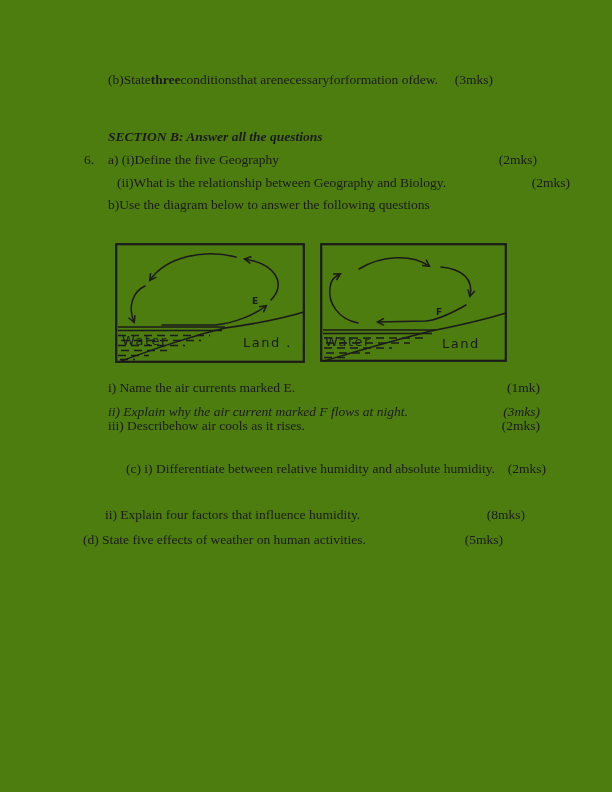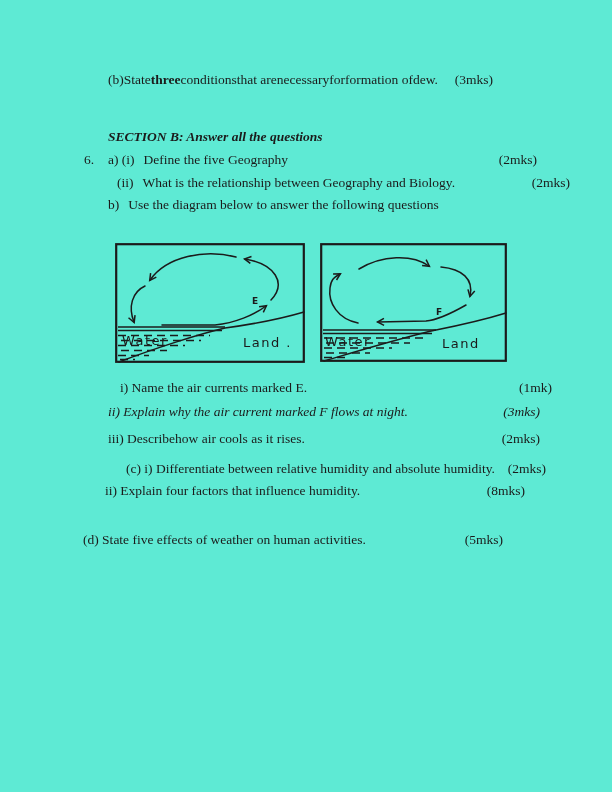--- a/index.html
+++ b/index.html
@@ -1,19 +1,19 @@
 <!DOCTYPE html>
 <html><head>
 <meta charset="utf-8">
 <style>
   html,body{margin:0;padding:0;background:#e8e8e8;}
   .page{
     position:relative;
     width:612px;height:792px;
-    background:#5eead4;
+    background:#4d7c0f;
     font-family:"Liberation Serif","DejaVu Serif",serif;
     font-size:13.5px;
     color:#1b1b1b;
     overflow:hidden;
     margin:0 auto;
   }
   .row{
     position:absolute;
     display:flex;
     justify-content:space-between;
@@ -24,21 +24,21 @@
   .row .qtext{white-space:nowrap;}
   .marks{white-space:nowrap;}
   .bold{font-weight:bold;}
   .section-header{
     position:absolute;
     font-weight:bold;
     white-space:nowrap;
     font-style:italic;
   }
   .qnum{display:inline-block;width:24px;}
-  .qsub{margin-right:9px;}
+  .qsub{}
   .indent33{padding-left:33px;align-items:flex-end;}
   .indent24{padding-left:24px;}
   .indent22{padding-left:22px;}
   .diagram{position:absolute;}
   .diagram svg{display:block;}
   .hand{
     font-family:"DejaVu Sans",sans-serif;
     font-size:13px;
     letter-spacing:1.5px;
     fill:#1b1b1b;
@@ -138,38 +138,38 @@
       <path class="stroke" d="M 38,80 C 18,76 8,60 10,45 C 11,37 13,35 20,31" marker-end="url(#ahR)"></path>
       <path class="stroke" d="M 39,26 C 62,12 92,11 109,23" marker-end="url(#ahR)"></path>
       <path class="stroke" d="M 121,24 C 142,26 154,36 150,53" marker-end="url(#ahR)"></path>
       <path class="stroke" d="M 146,62 C 132,70 118,77 106,78 L 58,79" marker-end="url(#ahR)"></path>
       <text class="cur-label" x="116" y="72">F</text>
       <text class="hand" x="5" y="103">Water</text>
       <text class="hand" x="122" y="105">Land</text>
     </svg>
   </div>
 
-  <div class="row" style="top:380px;left:120px;width:432px;">
+  <div class="row" style="top:380px;left:108px;width:432px;">
     <span class="qtext">i) Name the air currents marked E.</span>
     <span class="marks">(1mk)</span>
   </div>
   <div class="row" style="top:404px;left:108px;width:432px;font-style:italic;">
     <span class="qtext">ii) Explain why the air current marked F flows at night.</span>
     <span class="marks">(3mks)</span>
   </div>
-  <div class="row" style="top:431px;left:108px;width:432px;">
+  <div class="row" style="top:418px;left:108px;width:432px;">
     <span class="qtext">iii) Describehow air cools as it rises.</span>
     <span class="marks">(2mks)</span>
   </div>
 
   <div class="row" style="top:461px;left:83px;width:420px;margin-left:43px;">
     <span class="qtext">(c) i) Differentiate between relative humidity and absolute humidity.</span>
     <span class="marks">(2mks)</span>
   </div>
-  <div class="row indent22" style="top:483px;left:83px;width:420px;gap:41px;">
+  <div class="row indent22" style="top:507px;left:83px;width:420px;gap:41px;">
     <span class="qtext">ii) Explain four factors that influence humidity.</span>
     <span class="marks">(8mks)</span>
   </div>
   <div class="row" style="top:508px;left:83px;width:420px;margin-top:24px;">
     <span class="qtext">(d) State five effects of weather on human activities.</span>
     <span class="marks">(5mks)</span>
   </div>
 
 </div>
 

